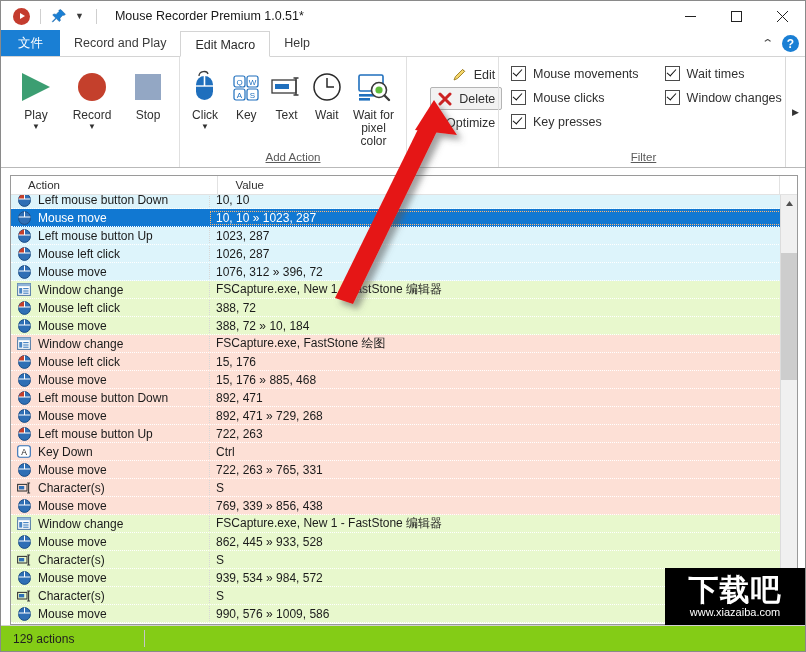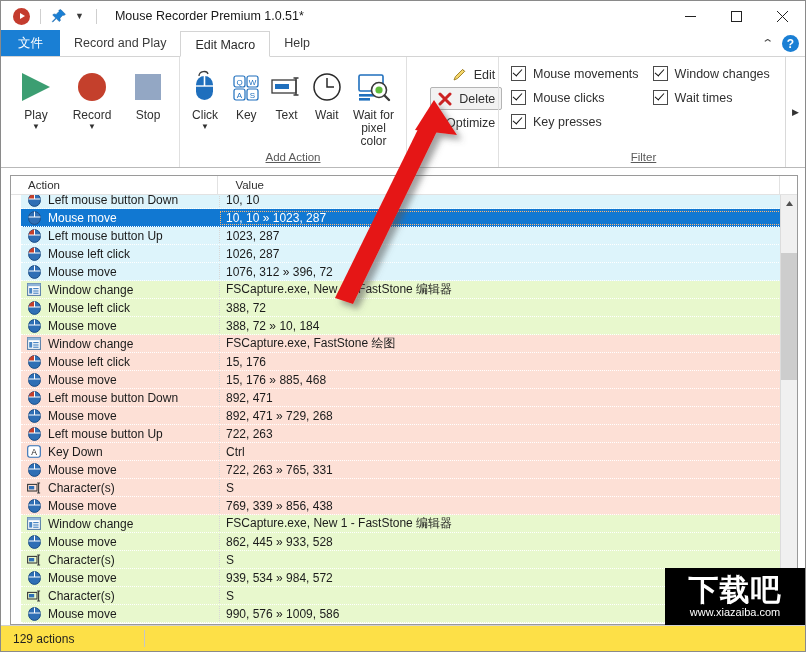--- a/index.html
+++ b/index.html
@@ -147,21 +147,21 @@
     cursor: default; white-space: nowrap;
   }
   .smallbtn.hovered { background: #f2f2f2; border-color: #b4b4b4; }
   .smallbtn .sico {
     width: 16px; height: 16px;
     display: flex; align-items: center; justify-content: center;
   }
 
   
   .filtergrid {
-    display: flex; gap: 4px; padding-top: 4px;
+    display: flex; gap: 16px; padding-top: 4px;
   }
   .filtercol { display: flex; flex-direction: column; gap: 7px; }
   .chkrow {
     display: flex; align-items: center; gap: 7px;
     font-size: 12.5px; color: #303030; height: 17px;
     padding-right: 10px; white-space: nowrap; cursor: default;
   }
   .chkbox {
     width: 13px; height: 13px;
     border: 1px solid #4a4a4a; background: #fff;
@@ -226,21 +226,21 @@
   }
   .lh.action { width: 199px; }
   .lh.value { width: 560px; }
   .lh.pad { flex: 1; border-right: none; }
 
   .lbody {
     position: relative;
     height: 429px;
     overflow: hidden;
   }
-  .lrows { position: absolute; left: 10px; top: -4px; width: 100%; }
+  .lrows { position: absolute; left: 0; top: -4px; width: 100%; }
 
   .row {
     display: flex; align-items: center;
     height: 18px;
     font-size: 12px; color: #1b1b1b;
     box-sizing: border-box;
     border-bottom: 1px dotted #ffffff;
     white-space: nowrap;
   }
   .row .cact {
@@ -285,21 +285,21 @@
     position: absolute; left: 0; top: 58px;
     width: 16px; height: 127px;
     background: #cdcdcd;
   }
   .sbtn.down { position: absolute; bottom: 0; left: 0; }
 
   
   .statusbar {
     position: absolute; left: 0; bottom: 0;
     width: 100%; height: 26px;
-    background: #fde047;
+    background: #84cc16;
     border-top: 1px solid #d0d0d0;
     box-sizing: border-box;
     display: flex; align-items: center;
   }
   .status-text {
     font-size: 12px; color: #1f1f1f;
     padding-left: 12px;
   }
   .status-sep {
     width: 1px; height: 17px; background: #c6c6c6;
@@ -527,25 +527,25 @@
               <span>Mouse clicks</span>
             </div>
             <div class="chkrow">
               <span class="chkbox checked"></span>
               <span>Key presses</span>
             </div>
           </div>
           <div class="filtercol">
             <div class="chkrow">
               <span class="chkbox checked"></span>
-              <span>Window changes</span>
+              <span>Wait times</span>
             </div>
             <div class="chkrow">
               <span class="chkbox checked"></span>
-              <span>Wait times</span>
+              <span>Window changes</span>
             </div>
           </div>
         </div>
       </div>
       <div class="rgroup-label">Filter</div>
     </div>
 
     <div class="ribbon-right">
       <span class="sarrow">▶</span>
     </div>

